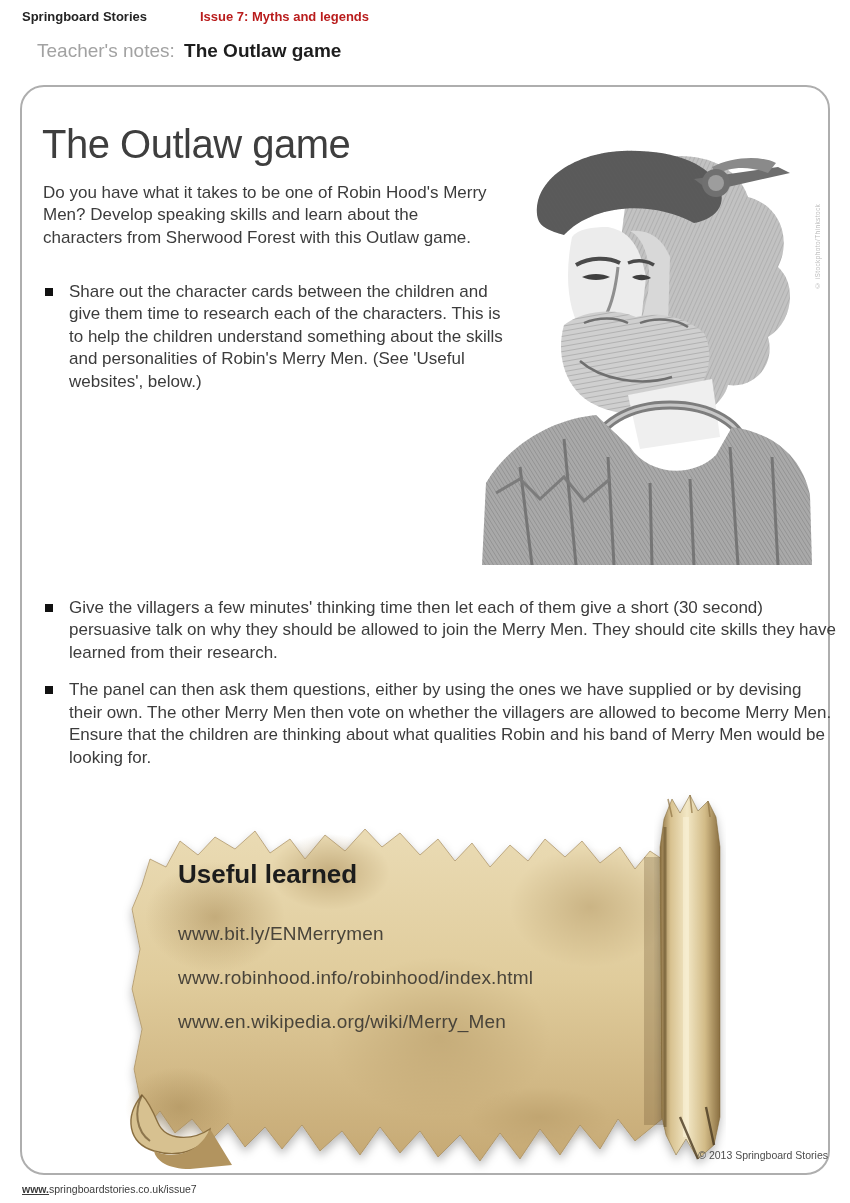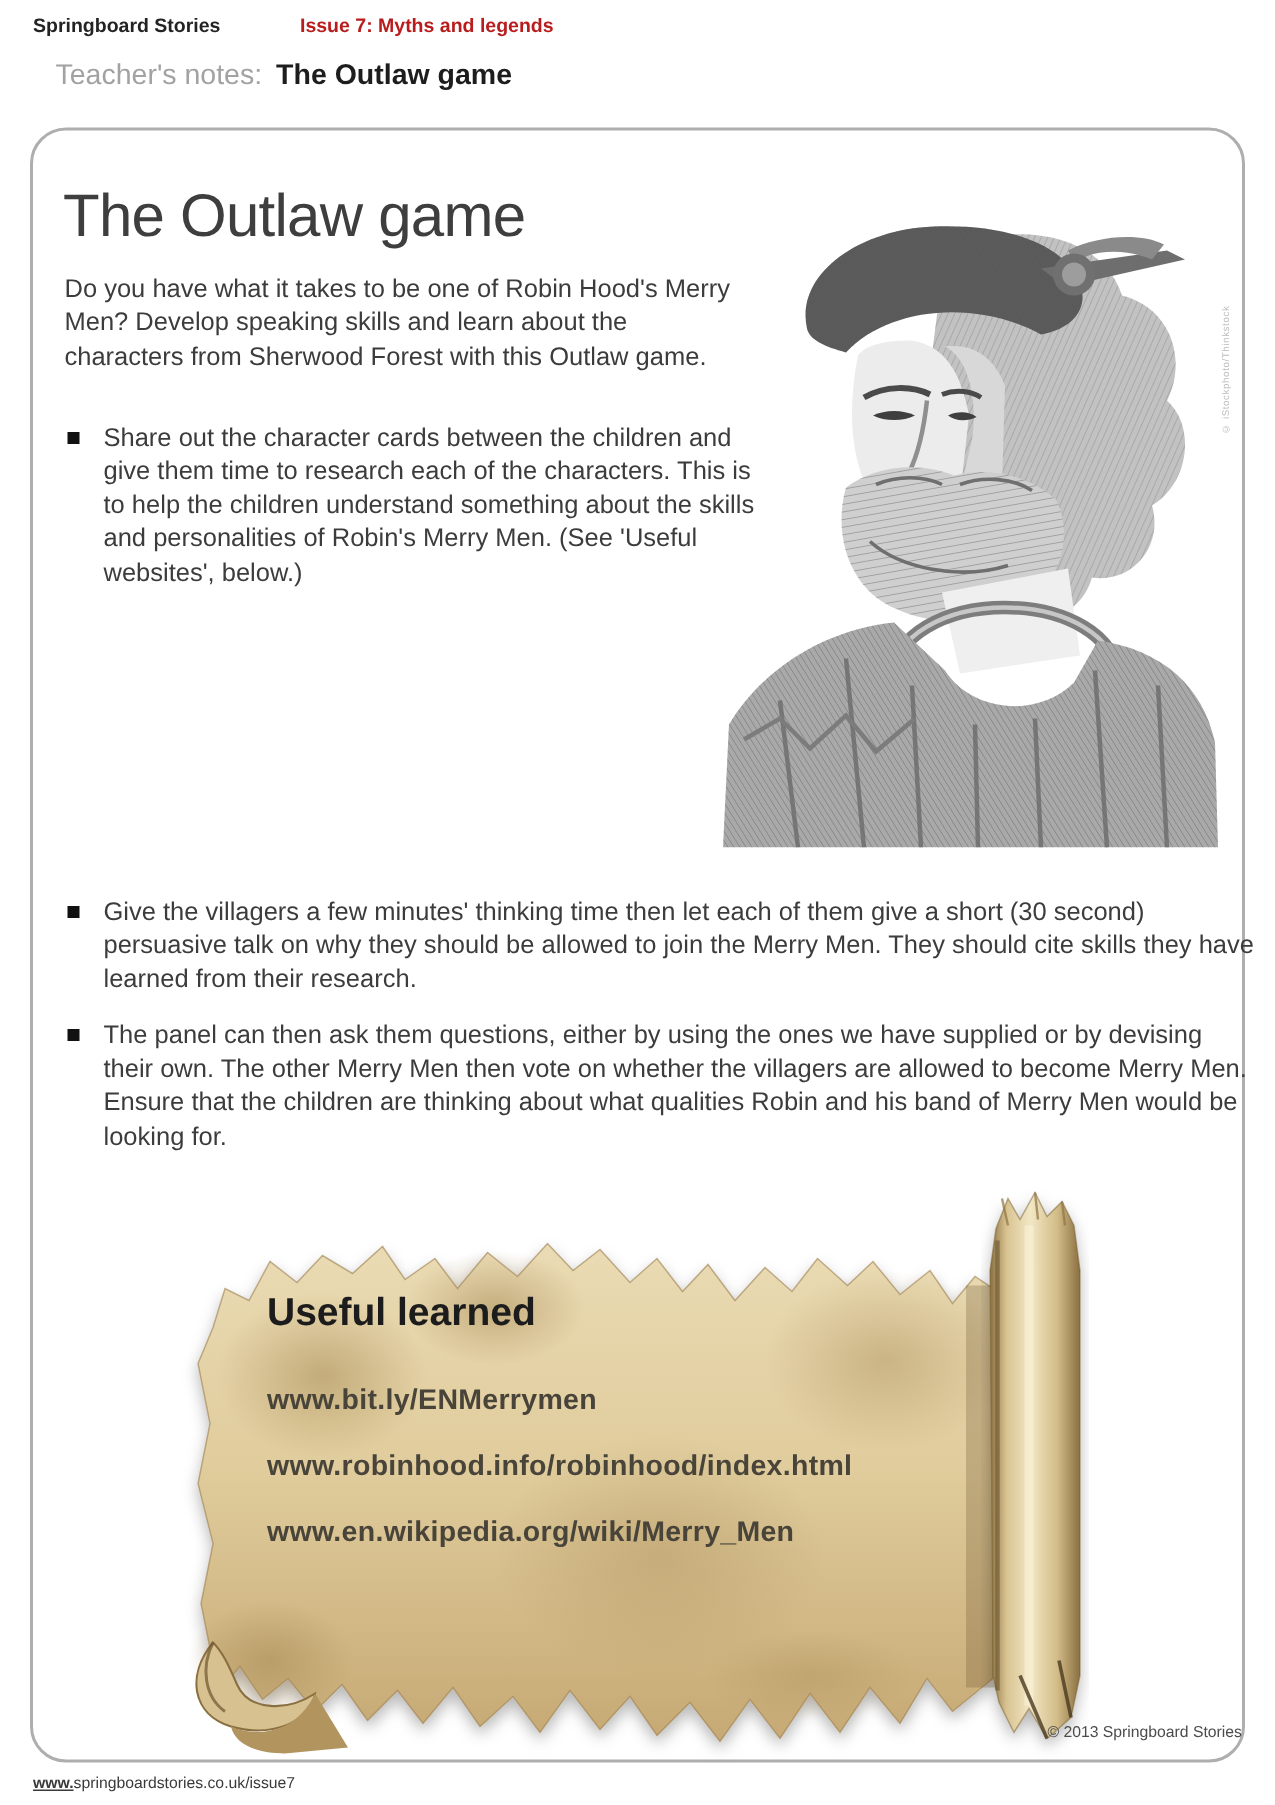--- a/index.html
+++ b/index.html
@@ -41,21 +41,21 @@
     position:absolute;left:792px;top:62px;height:140px;
     writing-mode:vertical-rl;transform:rotate(180deg);
     font-size:6.5px;color:#bcbcbc;letter-spacing:.4px;white-space:nowrap;
   }
   
   .scroll-wrap{position:absolute;left:98px;top:700px;width:640px;height:388px;}
   .scroll-wrap svg{position:absolute;left:0;top:0;width:100%;height:100%;}
   .scroll-heading{
     position:absolute;left:58px;top:72px;font-size:26px;font-weight:700;color:#1c1c1c;
   }
-  .scroll-link{position:absolute;left:58px;font-size:19px;color:#49443a;letter-spacing:.2px;font-weight:bold;}
+  .scroll-link{position:absolute;left:58px;font-size:19px;color:#49443a;letter-spacing:.2px;}
   .link-1{top:136px;} .link-2{top:180px;} .link-3{top:224px;}
   
   .footer-left{position:absolute;left:22px;top:1183px;font-size:10.5px;color:#3a3a3a;}
   .footer-left .pre{font-weight:700;text-decoration:underline;}
   .footer-right{position:absolute;right:22px;top:1149px;font-size:10.5px;color:#4c4c4c;}
 </style>
 </head>
 <body>
 
 <div class="page">

